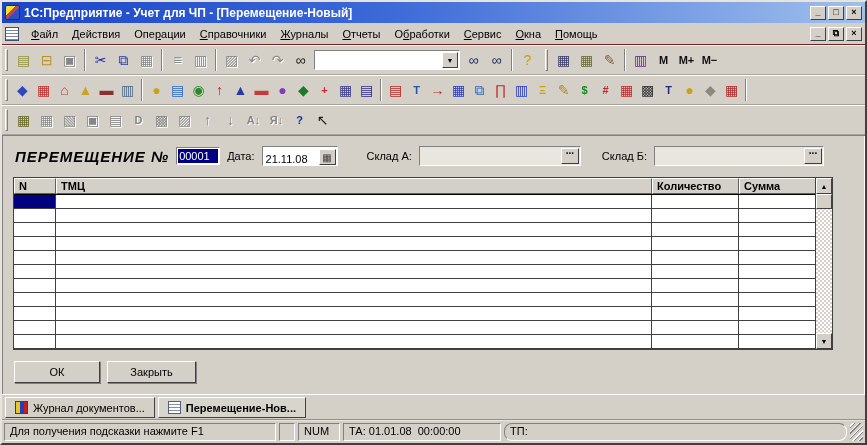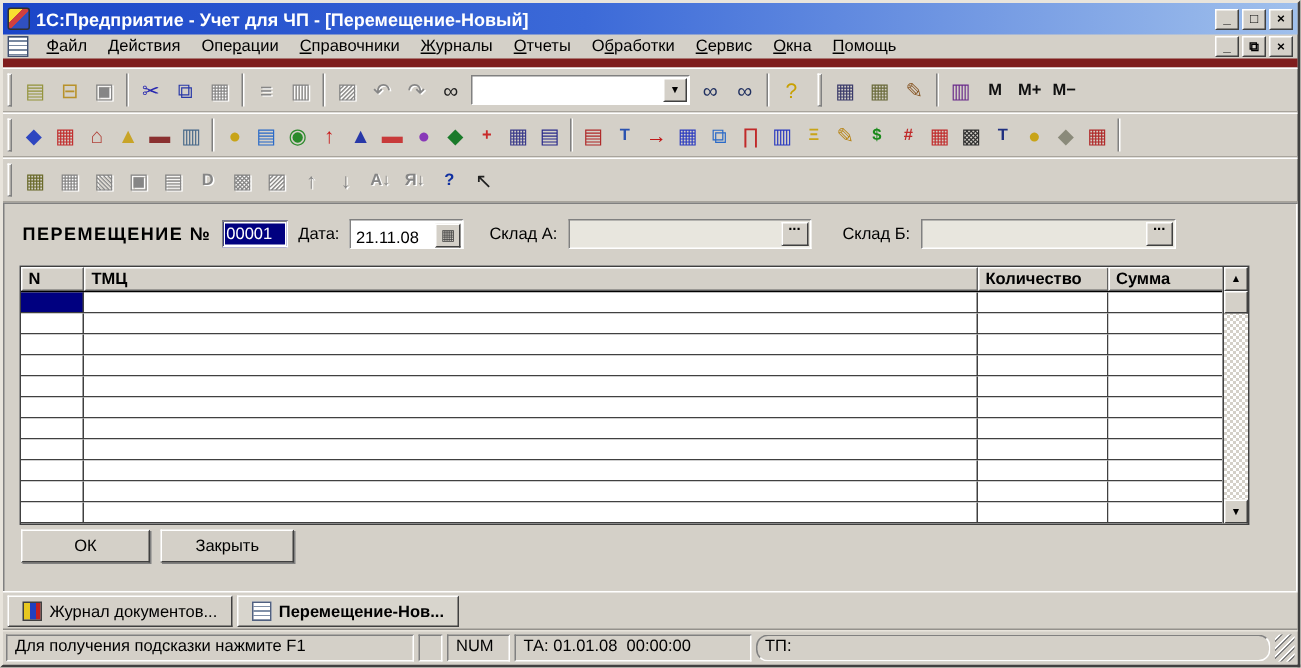--- a/index.html
+++ b/index.html
@@ -13,21 +13,21 @@
   .appicon{width:15px;height:15px;flex:none;border-radius:2px;
            background:linear-gradient(135deg,#f8e030 0 35%,#d04040 35% 55%,#3050c0 55% 100%);
            border:1px solid #303030;}
   .title{color:#fff;font-weight:bold;font-size:12px;flex:1;white-space:nowrap;overflow:hidden;}
   .wbtns{display:flex;gap:2px;align-items:center;flex:none;}
   .wb{width:16px;height:14px;font-size:9px;font-weight:bold;line-height:1;color:#000;
       background:#d4d0c8;border:1px solid;border-color:#fff #404040 #404040 #fff;
       display:flex;align-items:center;justify-content:center;padding:0;cursor:default;}
   
   .menubar{height:22px;display:flex;align-items:center;padding:0 3px;gap:1px;flex:none;
-           border-bottom:6px solid #7f1d1d;}
+           border-bottom:1px solid #7f1d1d;}
   .mdiicon{width:14px;height:14px;flex:none;background:#fff;border:1px solid #405070;margin-right:4px;
            background-image:repeating-linear-gradient(#fff 0 2px,#7888a0 2px 3px);}
   .menuitems{display:flex;flex:1;}
   .menu-item{padding:3px 7px;font-size:11px;color:#000;white-space:nowrap;}
   
   .toolbar{height:30px;display:flex;align-items:center;padding:0 2px;flex:none;
            border-top:1px solid #fff;border-bottom:1px solid #a8a49c;}
   .tgrip{width:3px;height:22px;border:1px solid;border-color:#fff #808080 #808080 #fff;margin:0 4px 0 1px;flex:none;}
   .tbtn{width:23px;height:24px;display:flex;align-items:center;justify-content:center;flex:none;
         background:transparent;border:1px solid transparent;padding:0;cursor:default;}
@@ -39,21 +39,21 @@
   .tcombo{width:146px;height:20px;background:#fff;border:1px solid;border-color:#808080 #fff #fff #808080;
           display:flex;align-items:center;margin:0 2px;flex:none;}
   .cval{flex:1;font-size:11px;padding-left:3px;}
   .cbtn{width:16px;height:16px;margin-right:1px;background:#d4d0c8;flex:none;
         border:1px solid;border-color:#fff #404040 #404040 #fff;font-size:7px;line-height:1;
         display:flex;align-items:center;justify-content:center;padding:0;}
   
   .client{flex:1;display:flex;flex-direction:column;border-top:1px solid #808080;
           box-shadow:inset 1px 0 0 #808080, inset -1px 0 0 #fff;background:#d4d0c8;}
   .formhead{height:40px;display:flex;align-items:center;padding-left:13px;gap:7px;flex:none;}
-  .ftitle{font-size:12px;font-weight:bold;letter-spacing:1px;white-space:nowrap;}
+  .ftitle{font-size:15px;font-weight:bold;letter-spacing:1px;white-space:nowrap;font-style:italic;}
   .numfield{width:44px;height:18px;background:#000080;color:#fff;font-size:11px;padding:2px 2px;
             border:1px solid;border-color:#808080 #fff #fff #808080;box-shadow:inset 0 0 0 1px #fff;}
   .flabel{font-size:11px;white-space:nowrap;}
   .datefield{width:76px;height:20px;background:#fff;border:1px solid;border-color:#808080 #fff #fff #808080;
              display:flex;align-items:flex-end;}
   .datefield .dval{flex:1;font-size:11px;padding-left:3px;}
   .calbtn{width:17px;height:16px;margin-right:1px;background:#d4d0c8;flex:none;
           border:1px solid;border-color:#fff #404040 #404040 #fff;
           display:flex;align-items:center;justify-content:center;padding:0;font-size:10px;color:#404040;}
   .whwrap{display:flex;align-items:center;}
@@ -77,21 +77,21 @@
   .vscroll{width:17px;flex:none;display:flex;flex-direction:column;border-left:1px solid #404040;
            background-color:#fff;
            background-image:linear-gradient(45deg,#d4d0c8 25%,transparent 25%,transparent 75%,#d4d0c8 75%),
                             linear-gradient(45deg,#d4d0c8 25%,transparent 25%,transparent 75%,#d4d0c8 75%);
            background-size:4px 4px;background-position:0 0,2px 2px;}
   .sbtn{height:16px;width:100%;background:#d4d0c8;border:1px solid;border-color:#fff #404040 #404040 #fff;
         font-size:7px;line-height:1;display:flex;align-items:center;justify-content:center;padding:0;flex:none;}
   .sthumb{height:15px;width:100%;background:#d4d0c8;border:1px solid;border-color:#fff #404040 #404040 #fff;flex:none;}
   .strack{flex:1;}
   
-  .btnrow{display:flex;gap:7px;margin:3px 0 0 12px;flex:none;}
+  .btnrow{display:flex;gap:7px;margin:11px 0 0 12px;flex:none;}
   .pbtn{width:86px;height:22px;background:#d4d0c8;font-size:11px;color:#000;
         border:1px solid;border-color:#fff #404040 #404040 #fff;box-shadow:1px 1px 0 #808080;padding:0;}
   
   .tabbar{height:25px;flex:none;background:#d4d0c8;border-top:1px solid #fff;display:flex;
           align-items:flex-start;padding:2px 0 0 3px;gap:3px;}
   .tab{height:21px;display:flex;align-items:center;gap:5px;padding:0 9px;font-size:11px;background:#d4d0c8;
        border:1px solid;border-color:#fff #404040 #404040 #fff;cursor:default;}
   .tab.active{font-weight:bold;background:#d8d5cd;}
   .tabicon{width:13px;height:13px;flex:none;}
   .icon-journal-books{background:repeating-linear-gradient(90deg,#e8c820 0 4px,#2040c0 4px 8px,#c02020 8px 13px);
@@ -386,21 +386,21 @@
     <div class="formhead">
       <span class="ftitle">ПЕРЕМЕЩЕНИЕ №</span>
       <span class="numfield">00001</span>
       <span class="flabel">Дата:</span>
       <span class="datefield">
         <span class="dval">21.11.08</span>
         <button class="calbtn">
             <span>▦</span>
           </button>
       </span>
-      <span class="flabel" style="margin-left:10px">Склад А:</span>
+      <span class="flabel" style="margin-left:22px">Склад А:</span>
       <span class="whwrap">
         <span class="whfield wa">
           <span class="wval"></span>
           <button class="dots">...</button>
         </span>
       </span>
       <span class="flabel" style="margin-left:14px">Склад Б:</span>
       <span class="whwrap">
         <span class="whfield wb2">
           <span class="wval"></span>

